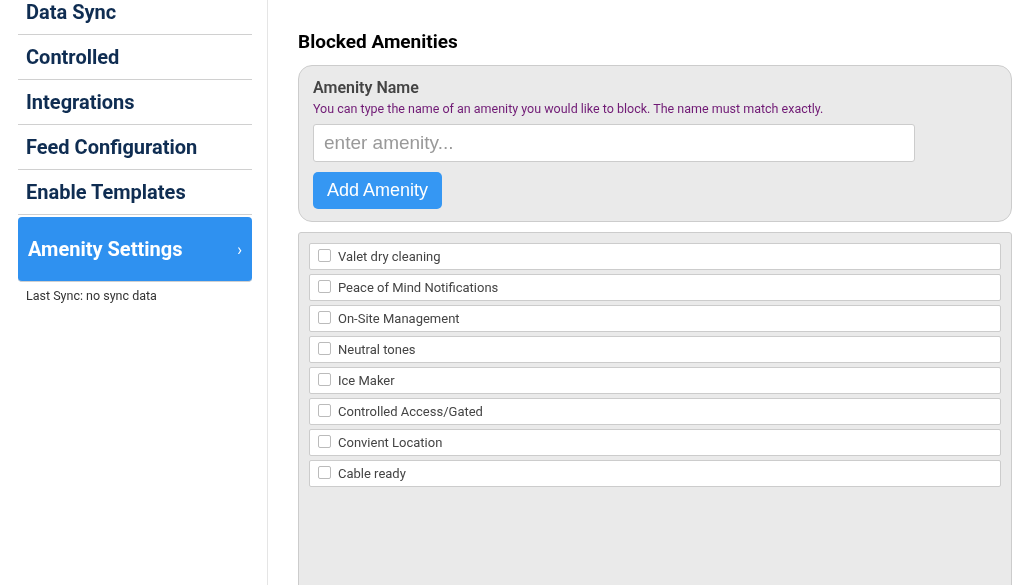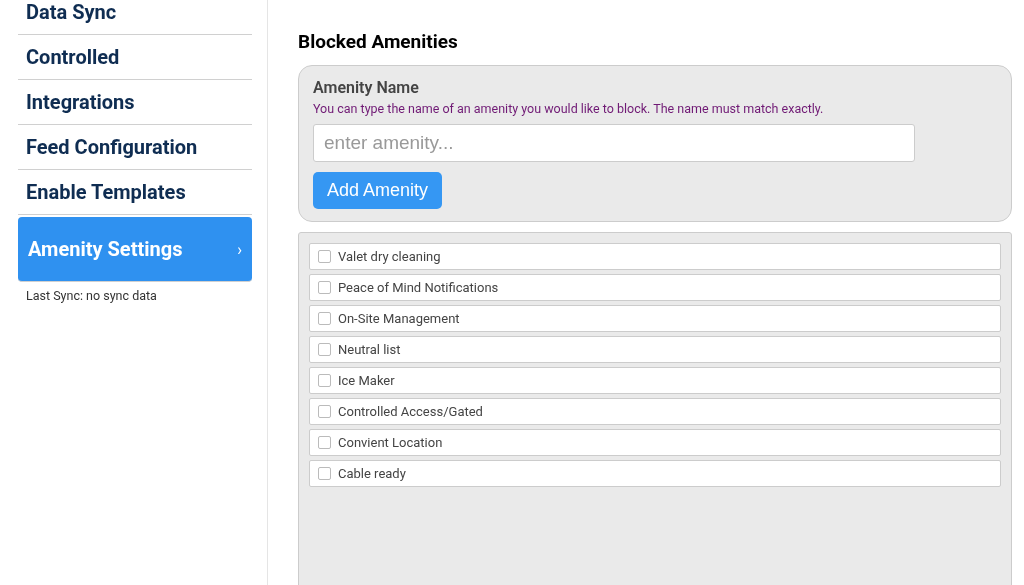--- a/index.html
+++ b/index.html
@@ -117,21 +117,20 @@
       cursor: pointer;
     }
     .amenity-list-panel {
       background: #eaeaea;
       border: 1px solid #ccc;
       border-radius: 3px;
       padding: 10px 10px 140px 10px;
     }
     .amenity-row {
       display: flex;
-      align-items: center;
       background: #fff;
       border: 1px solid #ccc;
       border-radius: 2px;
       padding: 5px 8px;
       margin-bottom: 4px;
       font-size: 13px;
       color: #444;
     }
     .amenity-checkbox {
       width: 13px;
@@ -197,21 +196,21 @@
           <div class="amenity-row">
             <span class="amenity-checkbox"></span>
             <span>Peace of Mind Notifications</span>
           </div>
           <div class="amenity-row">
             <span class="amenity-checkbox"></span>
             <span>On-Site Management</span>
           </div>
           <div class="amenity-row">
             <span class="amenity-checkbox"></span>
-            <span>Neutral list</span>
+            <span>Neutral tones</span>
           </div>
           <div class="amenity-row">
             <span class="amenity-checkbox"></span>
             <span>Ice Maker</span>
           </div>
           <div class="amenity-row">
             <span class="amenity-checkbox"></span>
             <span>Controlled Access/Gated</span>
           </div>
           <div class="amenity-row">

